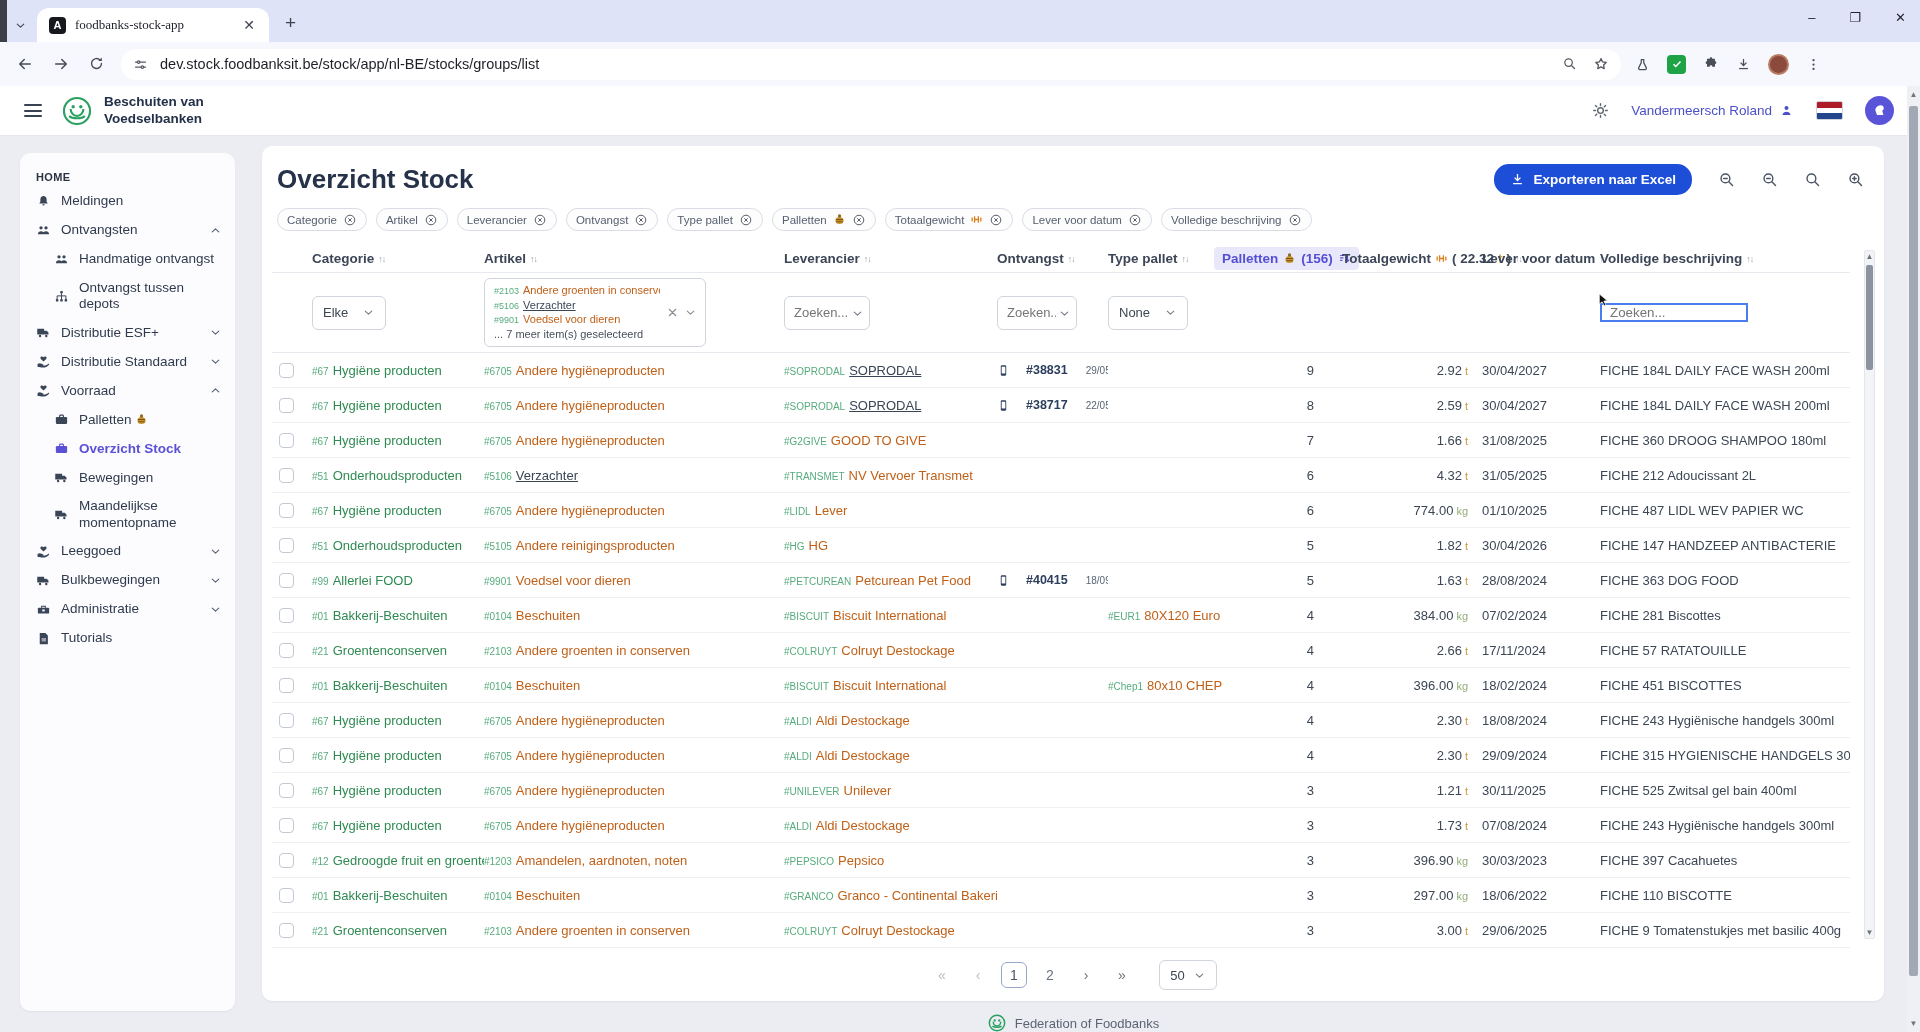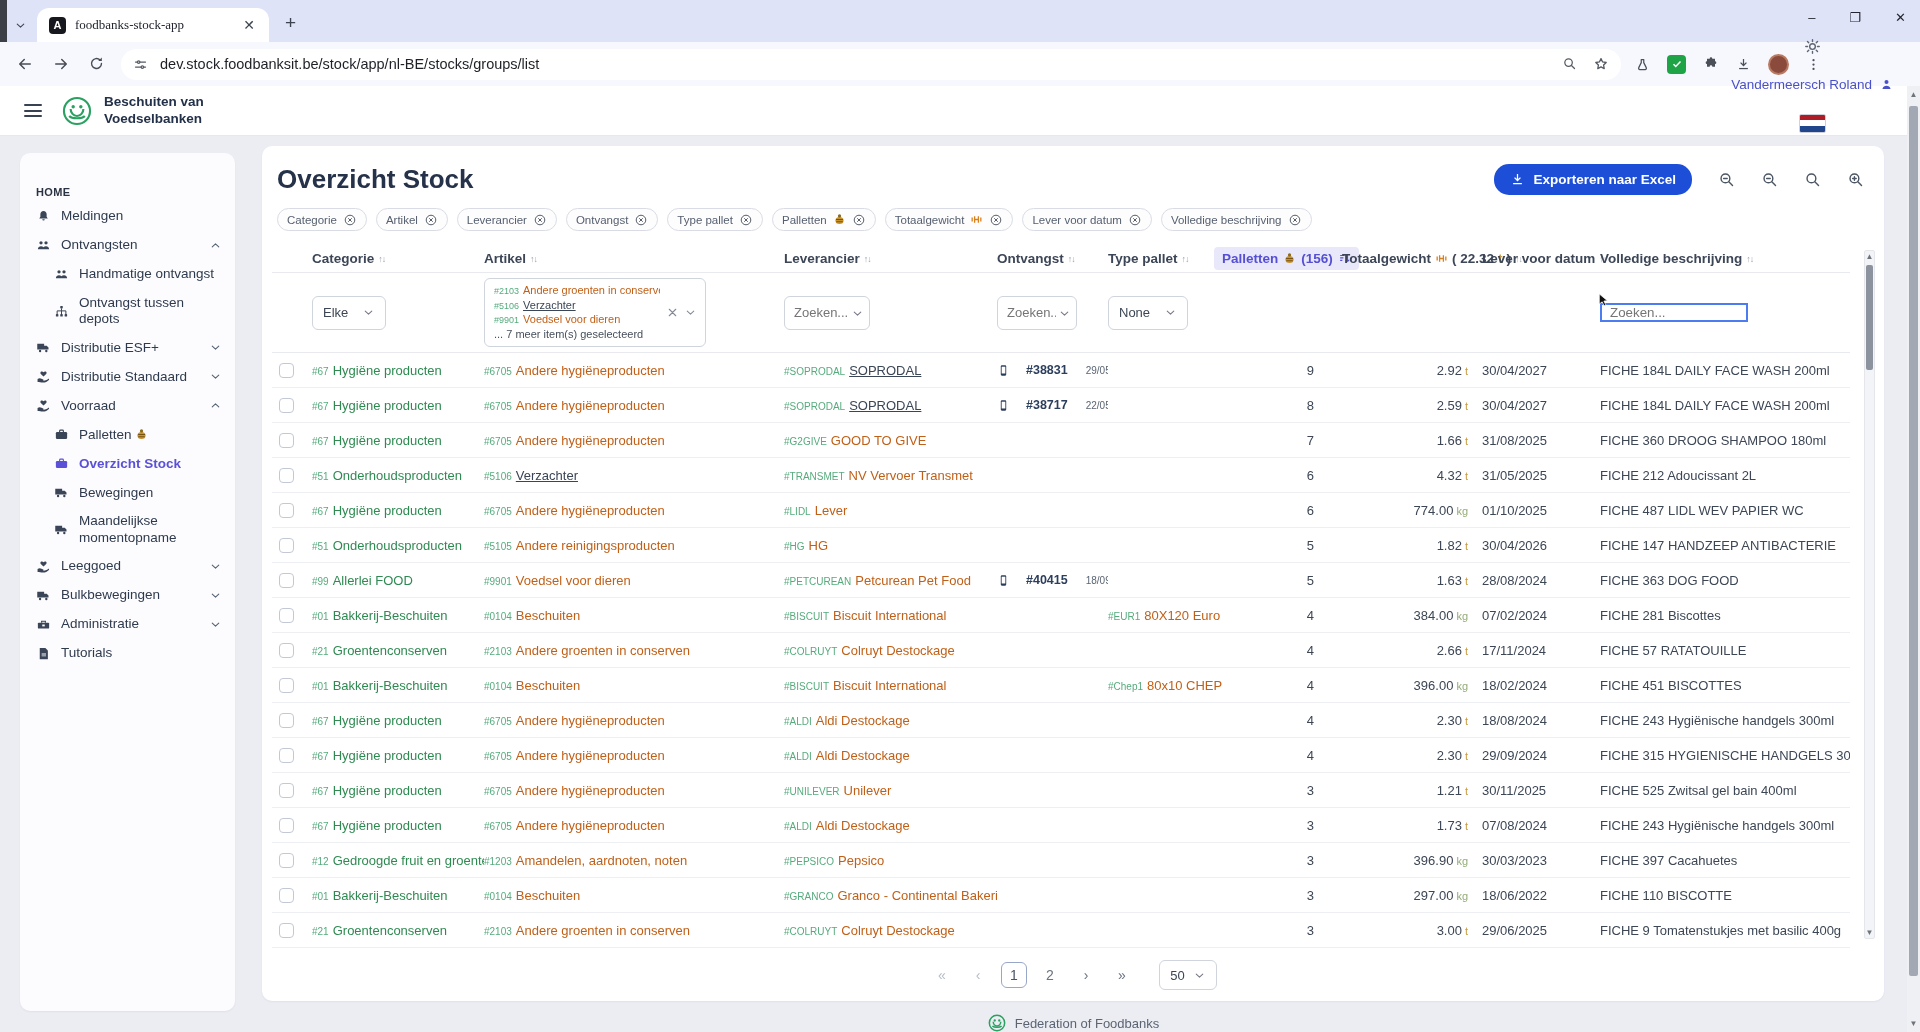--- a/index.html
+++ b/index.html
@@ -28,30 +28,30 @@
   .tb-right { display:flex; align-items:center; gap:17px; margin-left:14px; color:#4b5058; }
   .ext-green { width:19px; height:19px; background:#1ea446; border-radius:4px; display:flex; align-items:center; justify-content:center; color:#fff; }
   .chrome-avatar { width:21px; height:21px; border-radius:50%; background:#8a4b3c; border:2px solid #b97a63; }
 
   
   .appheader { position:absolute; top:86px; left:0; right:0; height:50px; background:#fff; border-bottom:1px solid #e6e8ef; display:flex; align-items:center; }
   .burger { margin-left:24px; width:18px; display:flex; flex-direction:column; gap:3.5px; }
   .burger i { height:2px; background:#394252; border-radius:1px; }
   .orglogo { margin-left:18px; }
   .orgname { margin-left:10px; font-size:13.5px; font-weight:bold; color:#233049; line-height:1.25; }
-  .ah-right { margin-left:auto; display:flex; align-items:center; gap:22px; margin-right:26px;flex-direction:column; }
+  .ah-right { margin-left:auto; display:flex; align-items:center; gap:22px; margin-right:26px; }
   .sun { color:#5f6673; }
   .username { color:#4a50c8; font-size:13.5px; display:flex; align-items:center; gap:7px; }
   .nlflag { width:27px; height:19px; border:1px solid #cfd2da; border-radius:2px; overflow:hidden; display:flex; flex-direction:column; }
   .nlflag i { flex:1; } .nlflag .r{background:#ae1c28;} .nlflag .w{background:#fff;} .nlflag .b{background:#21468b;}
   .user-avatar { width:29px; height:29px; border-radius:50%; background:#5a54d9; display:flex; align-items:center; justify-content:center; }
 
   
   .content { position:absolute; top:136px; left:0; right:0; bottom:0; display:flex; align-items:flex-start; }
-  .sidebar { margin:17px 0 0 20px; width:215px; height:858px; background:#fcfcfe; border-radius:10px; box-shadow:0 1px 2px rgba(40,50,80,.06); padding-top:27px; }
+  .sidebar { margin:17px 0 0 20px; width:215px; height:858px; background:#fcfcfe; border-radius:10px; box-shadow:0 1px 2px rgba(40,50,80,.06); padding-top:12px; }
   .home-label { font-size:11px; font-weight:bold; color:#2a3342; letter-spacing:.4px; padding:6px 0 4px 16px; }
   .sb-item { display:flex; align-items:center; gap:9px; padding:6px 10px 6px 16px; min-height:29px; font-size:13.5px; color:#2e3a4d; cursor:pointer; }
   .sb-item.lvl1 { padding-left:34px; }
   .sb-item .i { color:#3a4557; flex:0 0 16px; }
   .sb-item .lbl { flex:1; line-height:1.2; }
   .sb-item .chev { color:#556070; }
   .sb-item.active, .sb-item.active .i { color:#5a51d6; font-weight:bold; }
 
   .mainwrap { margin-left:27px; width:1622px; }
   .card { margin-top:10px; width:1622px; height:855px; background:#fff; border-radius:10px; box-shadow:0 1px 2px rgba(40,50,80,.06); position:relative; overflow:hidden; }

